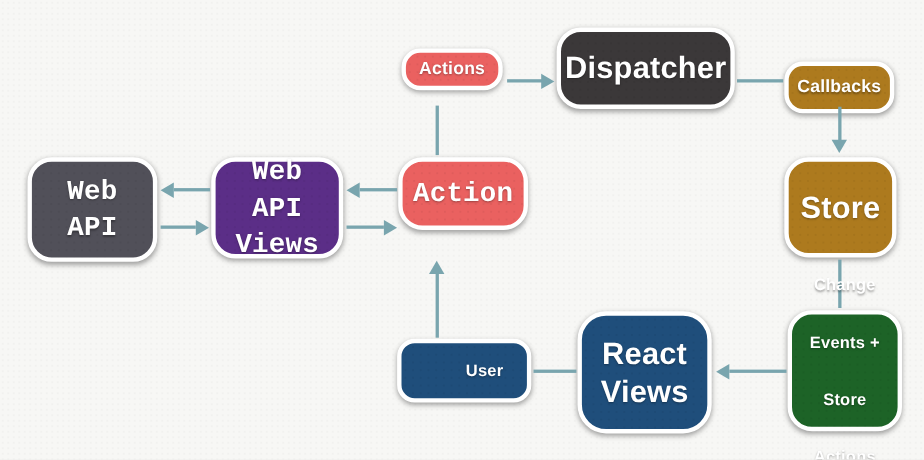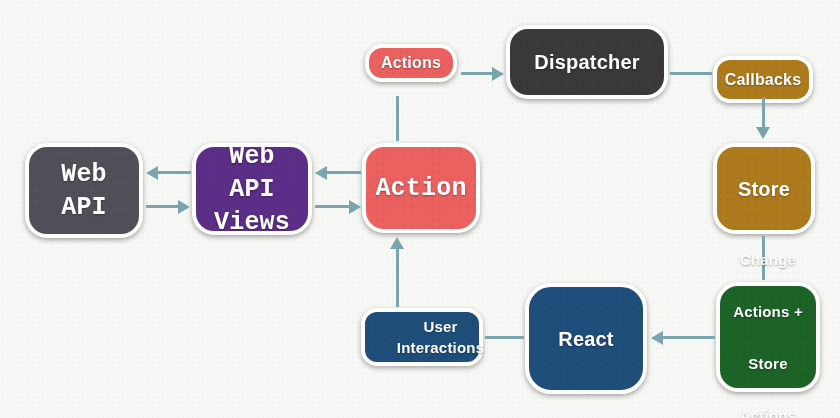--- a/index.html
+++ b/index.html
@@ -33,28 +33,28 @@
     position:absolute;inset:0;
     border-radius:inherit;
     background-image:radial-gradient(rgba(0,0,0,0.35) 1px, transparent 1.3px);
     background-size:7px 7px;
     opacity:0.12;
     pointer-events:none;
   }
   .node .line{display:block;position:relative;z-index:1;}
 
   .size-lg{font-size:25px;line-height:33px;font-family:Liberation Mono, monospace;}
-  .size-xl{font-size:20px;line-height:34px;}
+  .size-xl{font-size:28px;line-height:34px;}
   .size-sm{font-size:16px;line-height:20px;}
   .size-xs{font-size:15px;line-height:21px;}
 
   
   #n-web-api          {left:25px;  top:143px; width:118px; height:95px;  border-radius:22px;}
   #n-web-api-utils    {left:192px; top:143px; width:120px; height:92px;  border-radius:22px;}
-  #n-action-creators  {left:362px; top:143px; width:118px; height:90px;  border-radius:22px;}
+  #n-action-creators  {left:362px; top:143px; width:118px; height:66px;  border-radius:22px;}
   #n-actions          {left:365px; top:44px;  width:92px;  height:38px;  border-radius:17px;}
   #n-dispatcher       {left:506px; top:25px;  width:162px; height:74px;  border-radius:22px;}
   #n-callbacks        {left:713px; top:56px;  width:100px; height:47px;  border-radius:17px;}
   #n-store            {left:713px; top:143px; width:102px; height:91px;  border-radius:22px;}
   #n-change-events    {left:716px; top:282px; width:104px; height:110px; border-radius:22px;gap:31px;}
   #n-react-views      {left:525px; top:283px; width:122px; height:111px; border-radius:26px;}
   #n-user-interactions{left:361px; top:308px; width:122px; height:58px;  border-radius:16px;padding-left:37px;}
 
   
   .cline{position:absolute;background:var(--arrow,#79a5ae);}
@@ -94,32 +94,32 @@
   <div class="node size-sm" id="n-callbacks" style="background-color: rgb(173, 122, 30);">
     <span class="line">Callbacks</span>
   </div>
 
   <div class="node size-xl" id="n-store" style="background-color: rgb(173, 122, 30);">
     <span class="line">Store</span>
   </div>
 
   <div class="node size-xs" id="n-change-events" style="background-color: rgb(29, 99, 39);">
     <span class="line">Change</span>
-    <span class="line">Actions +</span>
+    <span class="line">Events +</span>
     <span class="line">Store</span>
     <span class="line">Actions</span>
   </div>
 
   <div class="node size-xl" id="n-react-views" style="background-color: rgb(31, 78, 123);">
     <span class="line">React</span>
+    <span class="line">Views</span>
   </div>
 
   <div class="node size-xs" id="n-user-interactions" style="background-color: rgb(31, 78, 123);">
     <span class="line">User</span>
-    <span class="line">Interactions</span>
   </div>
 
   <div class="cline" style="left:396px;top:96px;width:3px;height:45px;"></div>
 
   <div class="cline" style="left:461px;top:72px;width:32px;height:3px;"></div>
   <div class="head head-right" style="left:492px;top:67px;"></div>
 
   <div class="cline" style="left:670px;top:72px;width:42px;height:3px;"></div>
 
   <div class="cline" style="left:762px;top:97px;width:3px;height:31px;"></div>

